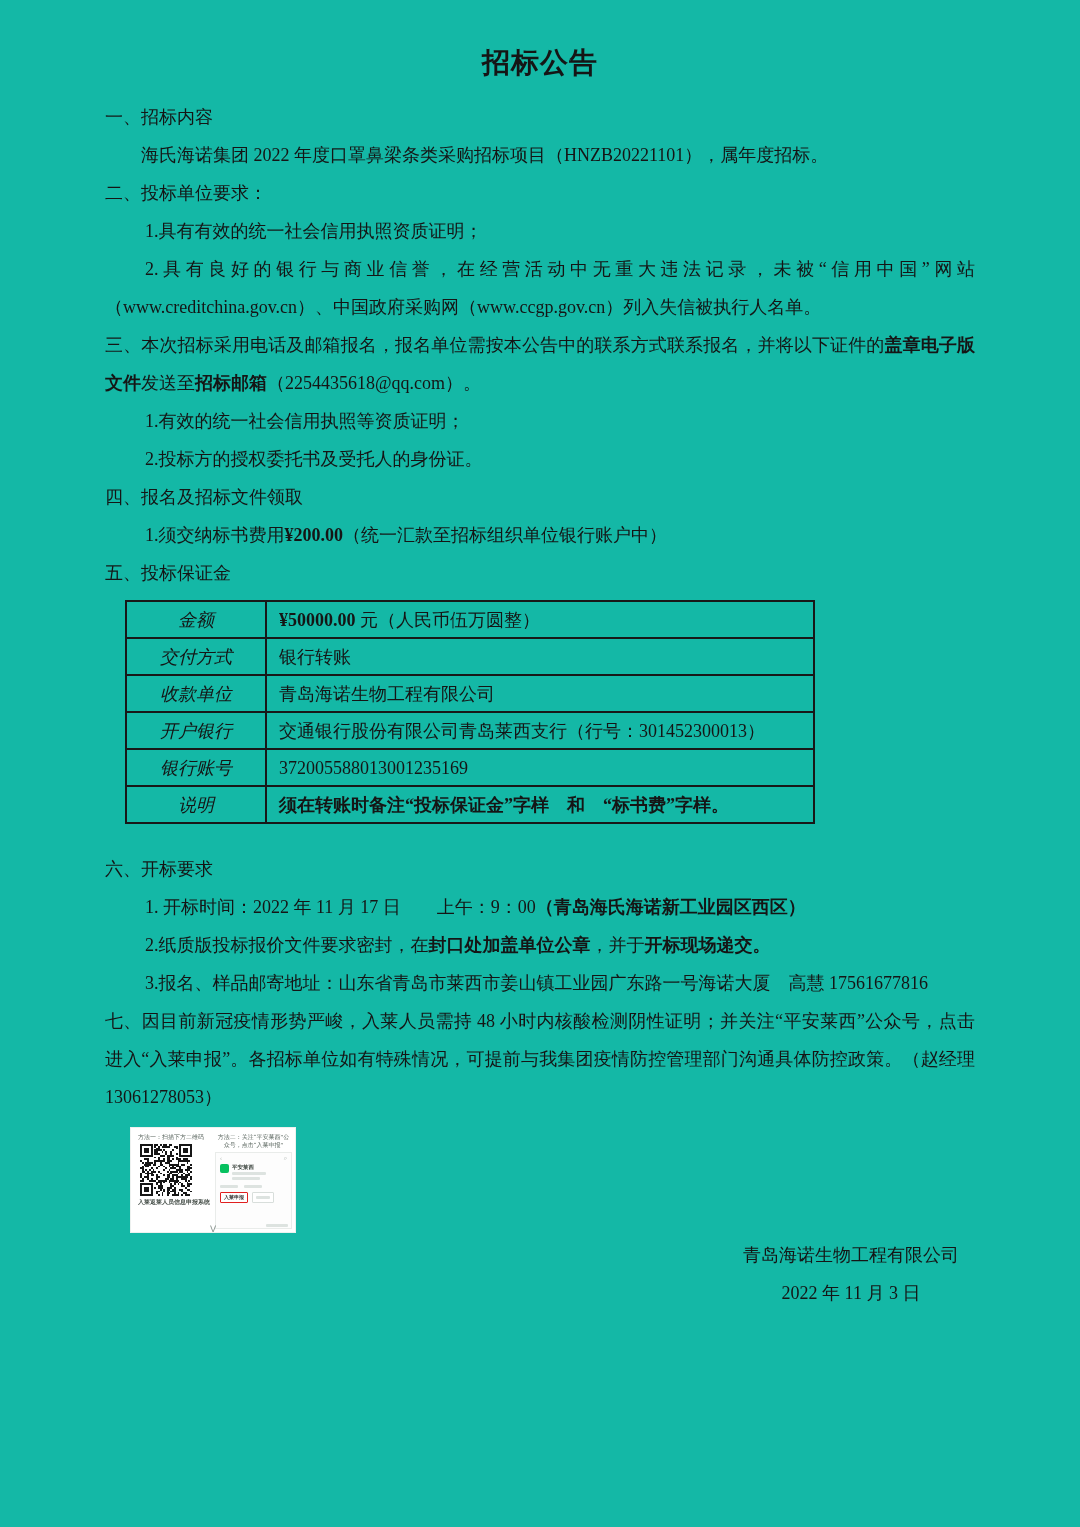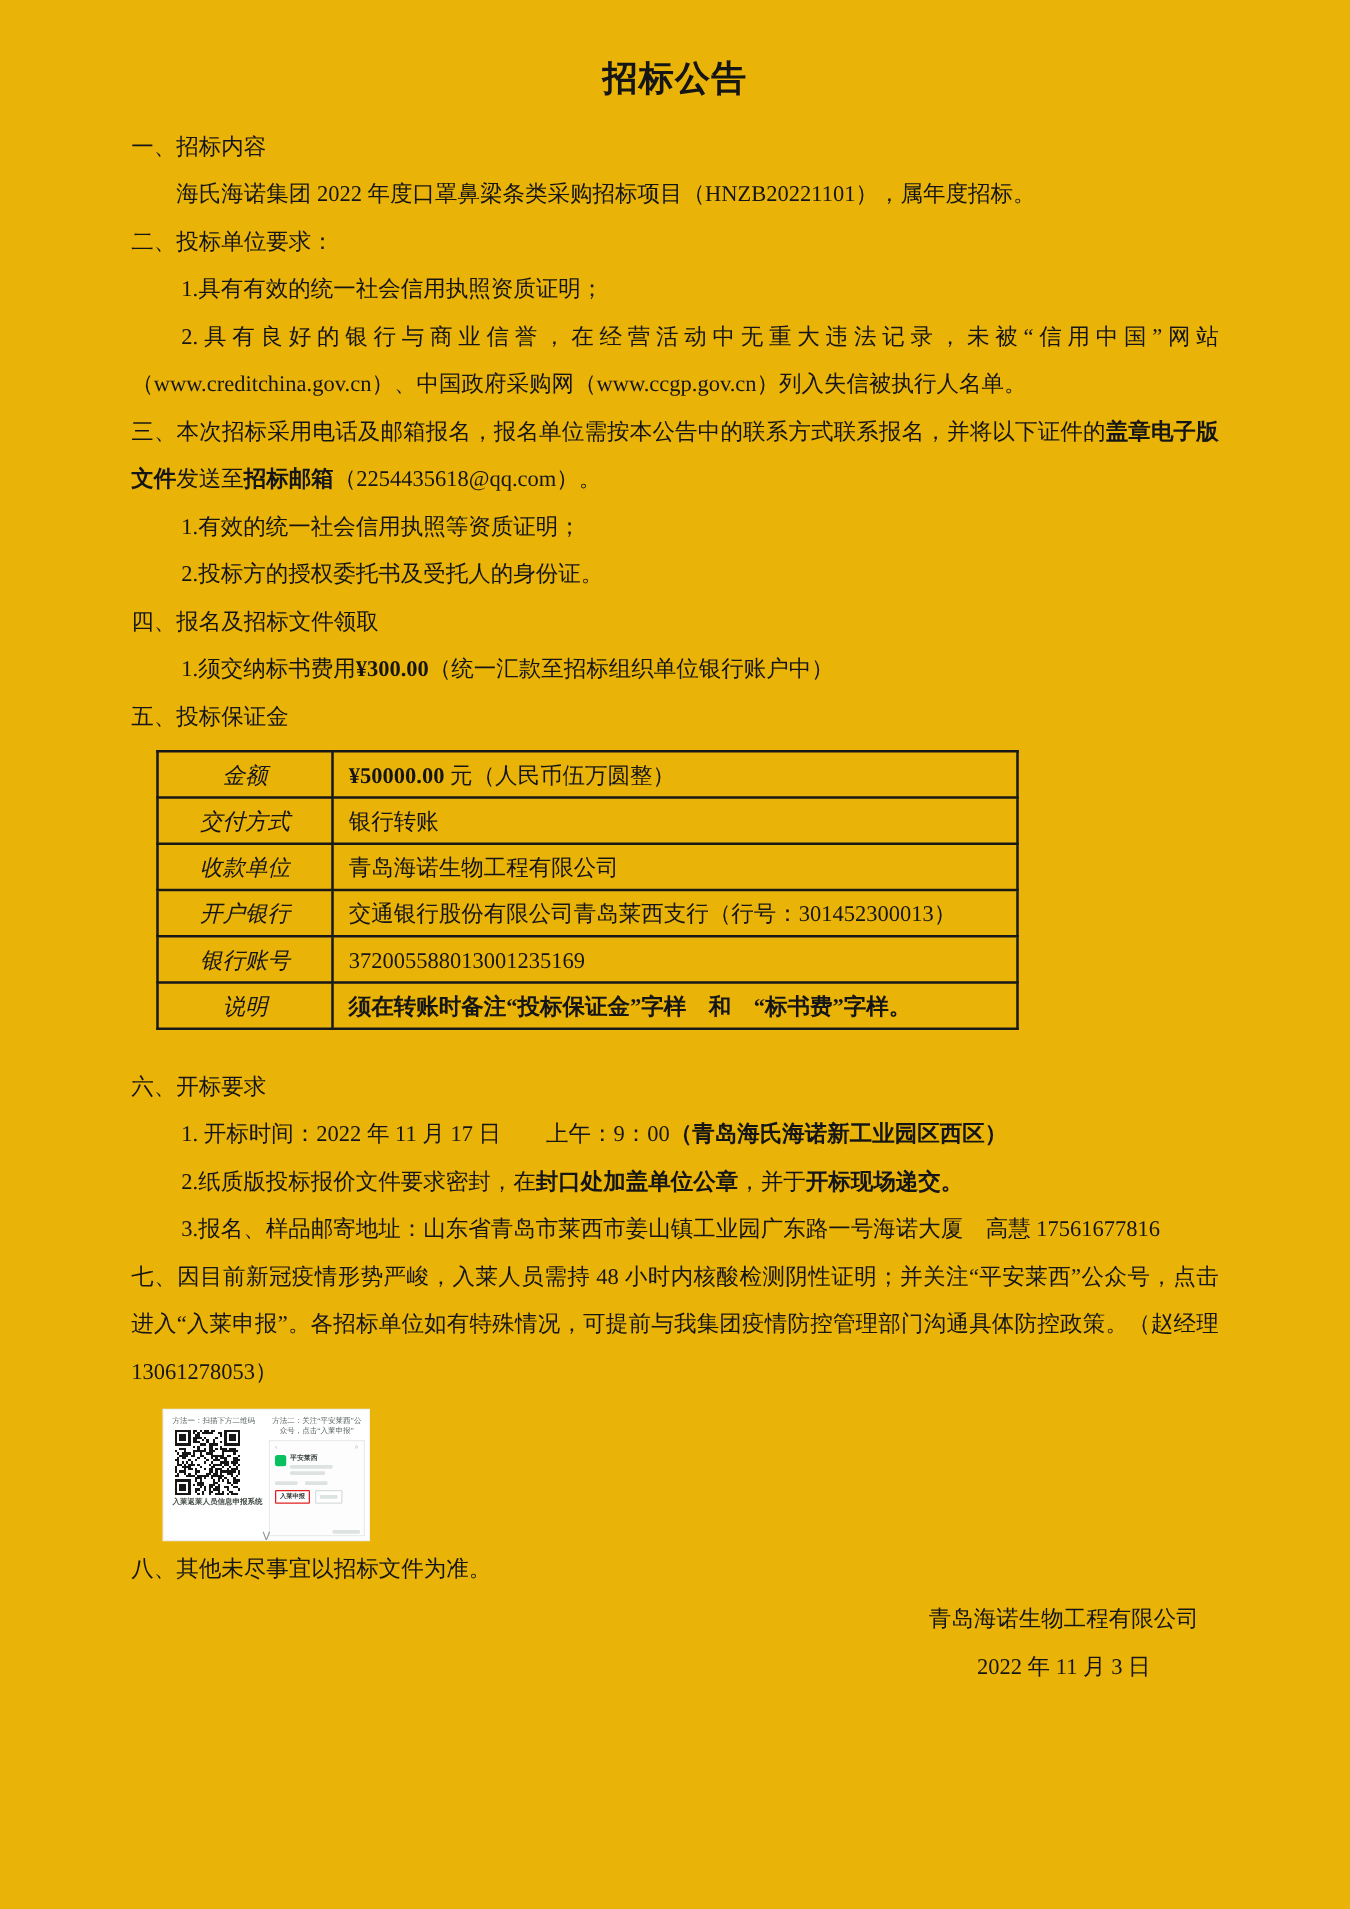--- a/index.html
+++ b/index.html
@@ -1,18 +1,18 @@
 <!DOCTYPE html>
 <html lang="zh"><head>
 <meta charset="utf-8">
 <style>
   html,body { margin:0; padding:0; background:#ffffff; }
   .page {
     width:1080px; min-height:1527px; box-sizing:border-box;
-    padding:44px 105px 40px 105px; background:#eab308; color:#151515;
+    padding:44px 105px 40px 105px; background:#14b8a6; color:#151515;
     font-family:"Liberation Serif","DejaVu Serif",serif; font-size:18px;
     overflow:hidden; position:relative;
   }
   h1.title { text-align:center; font-weight:700; font-size:28px; margin:0 0 16px 0; letter-spacing:1px; }
   p.ln { margin:0; line-height:38px; text-align:justify; }
   p.ti { text-indent:40px; }
   p.ind2 { text-indent:36px; }
   b { font-weight:700; }
 
   table.bond { border-collapse:collapse; table-layout:fixed; width:690px; margin:8px 0 26px 20px; }
@@ -61,21 +61,21 @@
 
   <p class="ln">二、投标单位要求：</p>
   <p class="ln ti">1.具有有效的统一社会信用执照资质证明；</p>
   <p class="ln ti">2.具有良好的银行与商业信誉，在经营活动中无重大违法记录，未被“信用中国”网站（www.creditchina.gov.cn）、中国政府采购网（www.ccgp.gov.cn）列入失信被执行人名单。</p>
 
   <p class="ln"><span>三、本次招标采用电话及邮箱报名，报名单位需按本公告中的联系方式联系报名，并将以下证件的</span><b>盖章电子版文件</b><span>发送至</span><b>招标邮箱</b><span>（2254435618@qq.com）。</span></p>
   <p class="ln ti">1.有效的统一社会信用执照等资质证明；</p>
   <p class="ln ti">2.投标方的授权委托书及受托人的身份证。</p>
 
   <p class="ln">四、报名及招标文件领取</p>
-  <p class="ln ti"><span>1.须交纳标书费用</span><b>¥300.00</b><span>（统一汇款至招标组织单位银行账户中）</span></p>
+  <p class="ln ti"><span>1.须交纳标书费用</span><b>¥200.00</b><span>（统一汇款至招标组织单位银行账户中）</span></p>
 
   <p class="ln">五、投标保证金</p>
 
   <table class="bond">
     <tbody>
         <tr>
       <td class="lbl">金额</td>
       <td class="val"><b>¥50000.00</b><span> 元（人民币伍万圆整）</span></td>
     </tr>
     <tr>
@@ -468,20 +468,19 @@
           <div class="wx-btn">
               <div class="bar" style="width:14px;margin-top:1px"></div>
             </div>
         </div>
         <div class="bar wx-tail"></div>
       </div>
     </div>
     <div class="chev">ᐯ</div>
   </div>
 
-  <p class="ln">八、其他未尽事宜以招标文件为准。</p>
 
   <div class="sig">
     <div>青岛海诺生物工程有限公司</div>
     <div>2022 年 11 月 3 日</div>
   </div>
 
 </div>
 
 </body></html>

